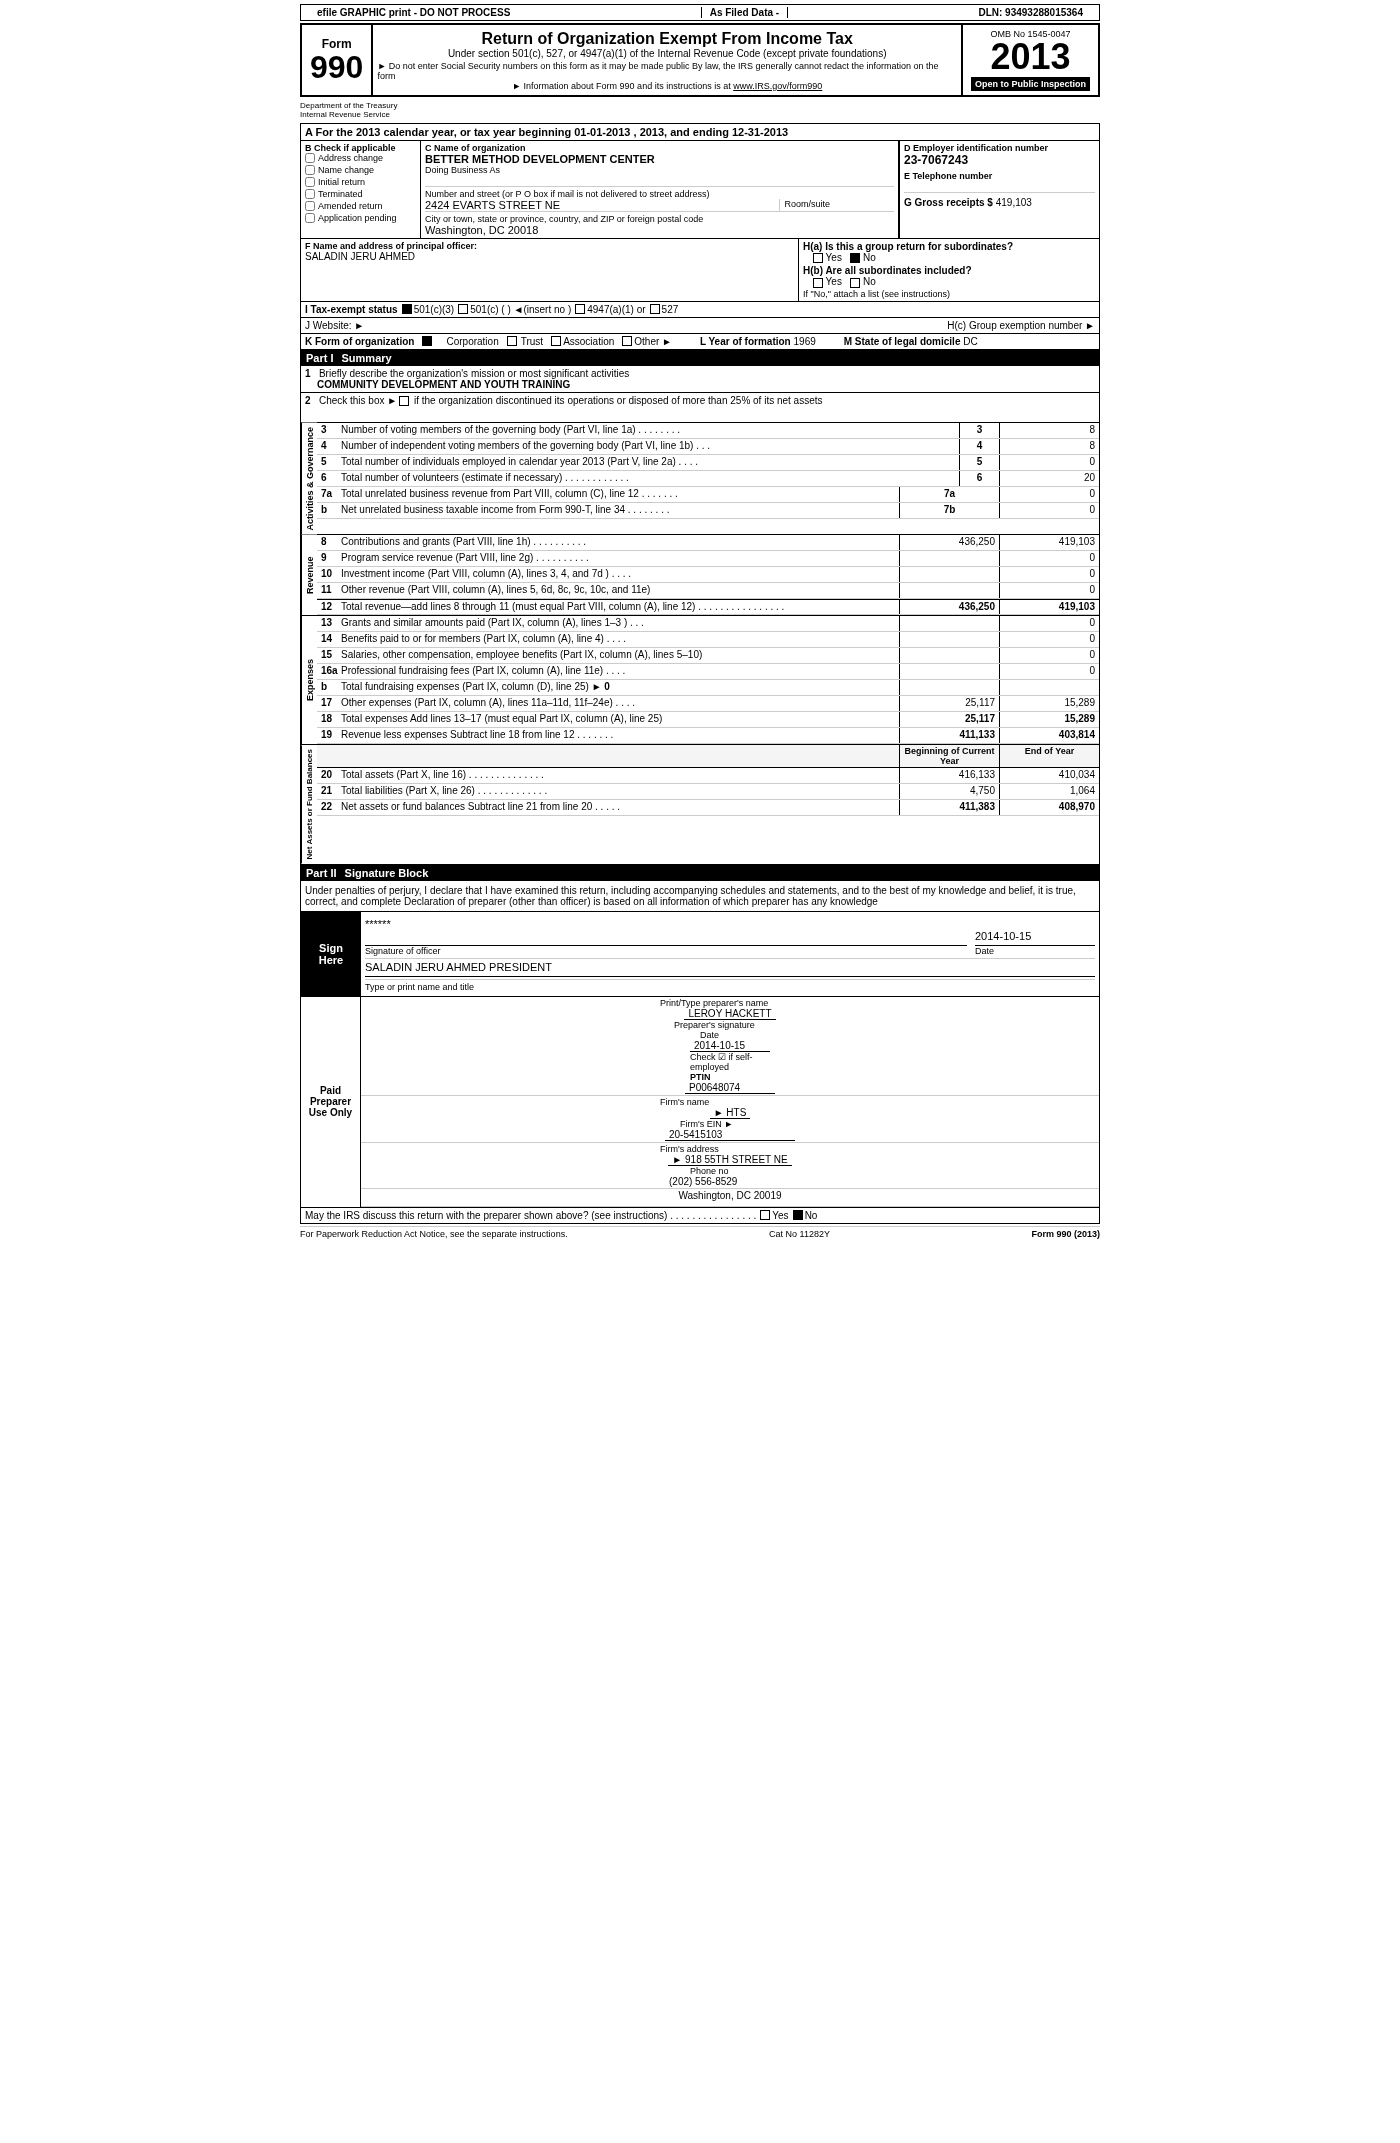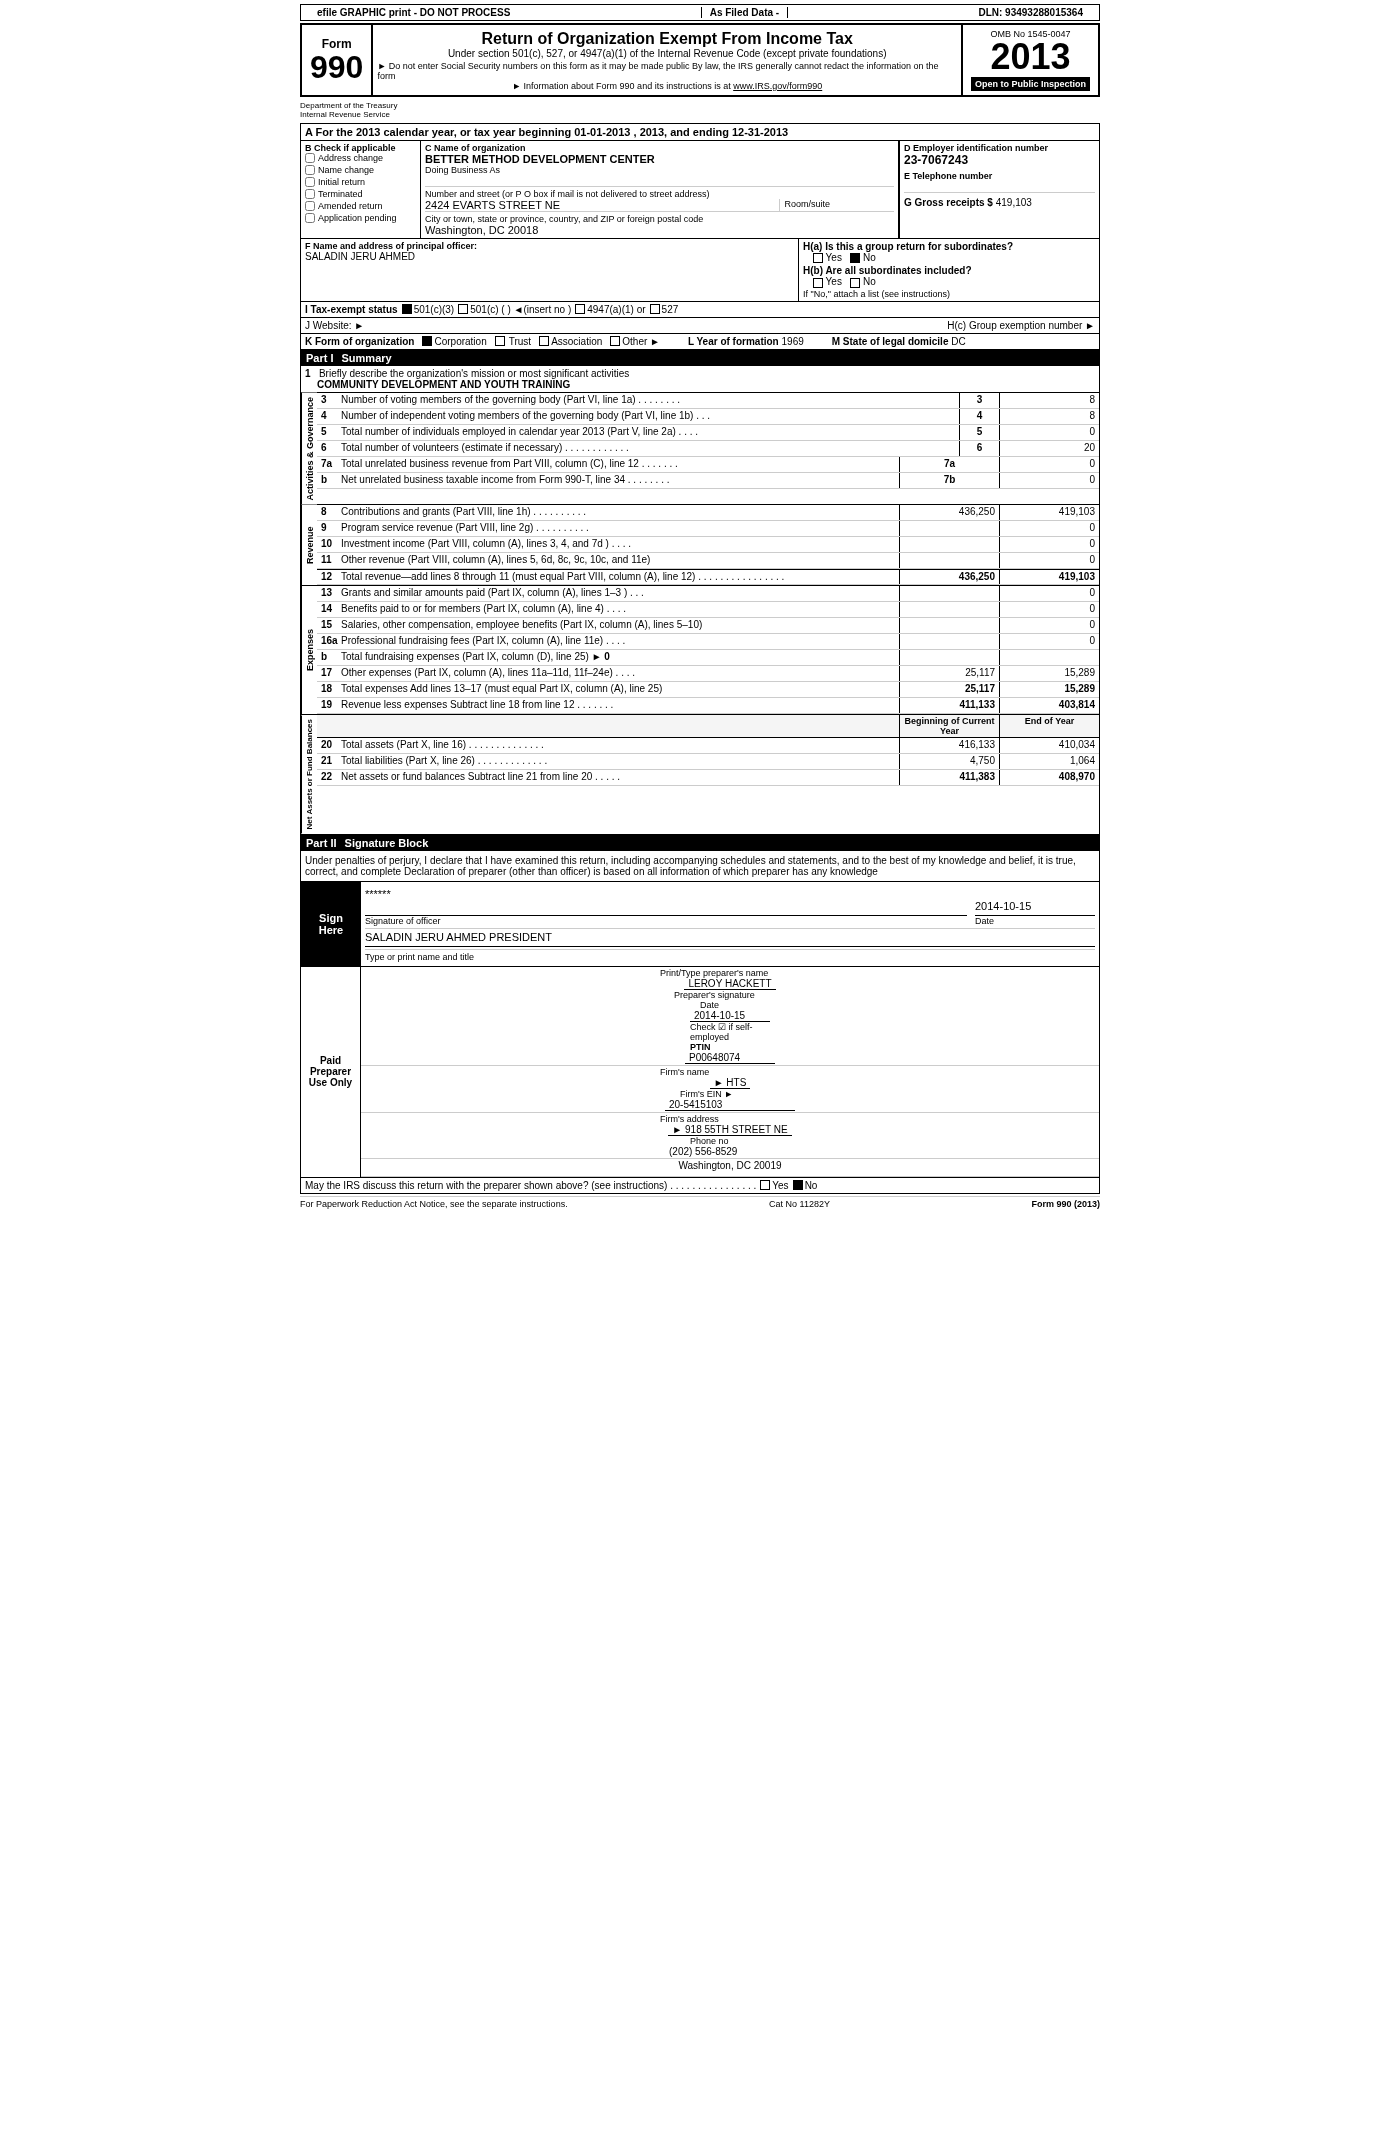--- a/index.html
+++ b/index.html
@@ -500,21 +500,21 @@
 
   <div class="website-row">
     <span style="display:flex; justify-content:space-between;">
       <span>J  Website: ►</span>
       <span>H(c)  Group exemption number ►</span>
     </span>
   </div>
 
   <div class="form-org-row">
     <span class="bold">K Form of organization</span>
-    <span style="display:inline-flex; align-items:center; gap:2px;">
+    <span style="display:inline-flex; align-items:center; gap:14px;">
       <span style="display:inline-block; width:10px; height:10px; border:1px solid #000; background:#000; vertical-align:middle;"></span>
       <span>Corporation</span>
     </span>
     <span style="display:inline-flex; align-items:center; gap:4px;">
       <span class="sub-check"></span>
       <span>Trust</span>
     </span>
     <span style="display:inline-flex; align-items:center; gap:2px;">
       <span class="sub-check"></span>
       <span>Association</span>
@@ -540,20 +540,25 @@
 
   <div style="border:1px solid #000; border-top:0; padding:2px 4px; font-size:10px;">
     <div>
       <span class="bold">1</span>
       &nbsp;
       <span>Briefly describe the organization's mission or most significant activities</span>
     </div>
     <div class="bold" style="margin-left:12px;">COMMUNITY DEVELOPMENT AND YOUTH TRAINING</div>
   </div>
 
+  <div style="border:1px solid #000; border-top:0; padding:2px 4px; font-size:10px; min-height:30px;">
+    <span class="bold">2</span>
+    &nbsp;
+    <span>Check this box ►<span class="sub-check" style="margin: 0 2px;"></span> if the organization discontinued its operations or disposed of more than 25% of its net assets</span>
+  </div>
 
   <div class="activities-section">
     <div class="side-label">Activities &amp; Governance</div>
     <div class="section-content">
 
       <div class="data-row">
         <div class="dc num-col">3</div>
         <div class="dc desc-col">Number of voting members of the governing body (Part VI, line 1a)  .  .  .  .  .  .  .  .</div>
         <div class="dc val-col" style="width:40px; font-weight:bold; text-align:center;">3</div>
         <div class="dc val-col">8</div>

